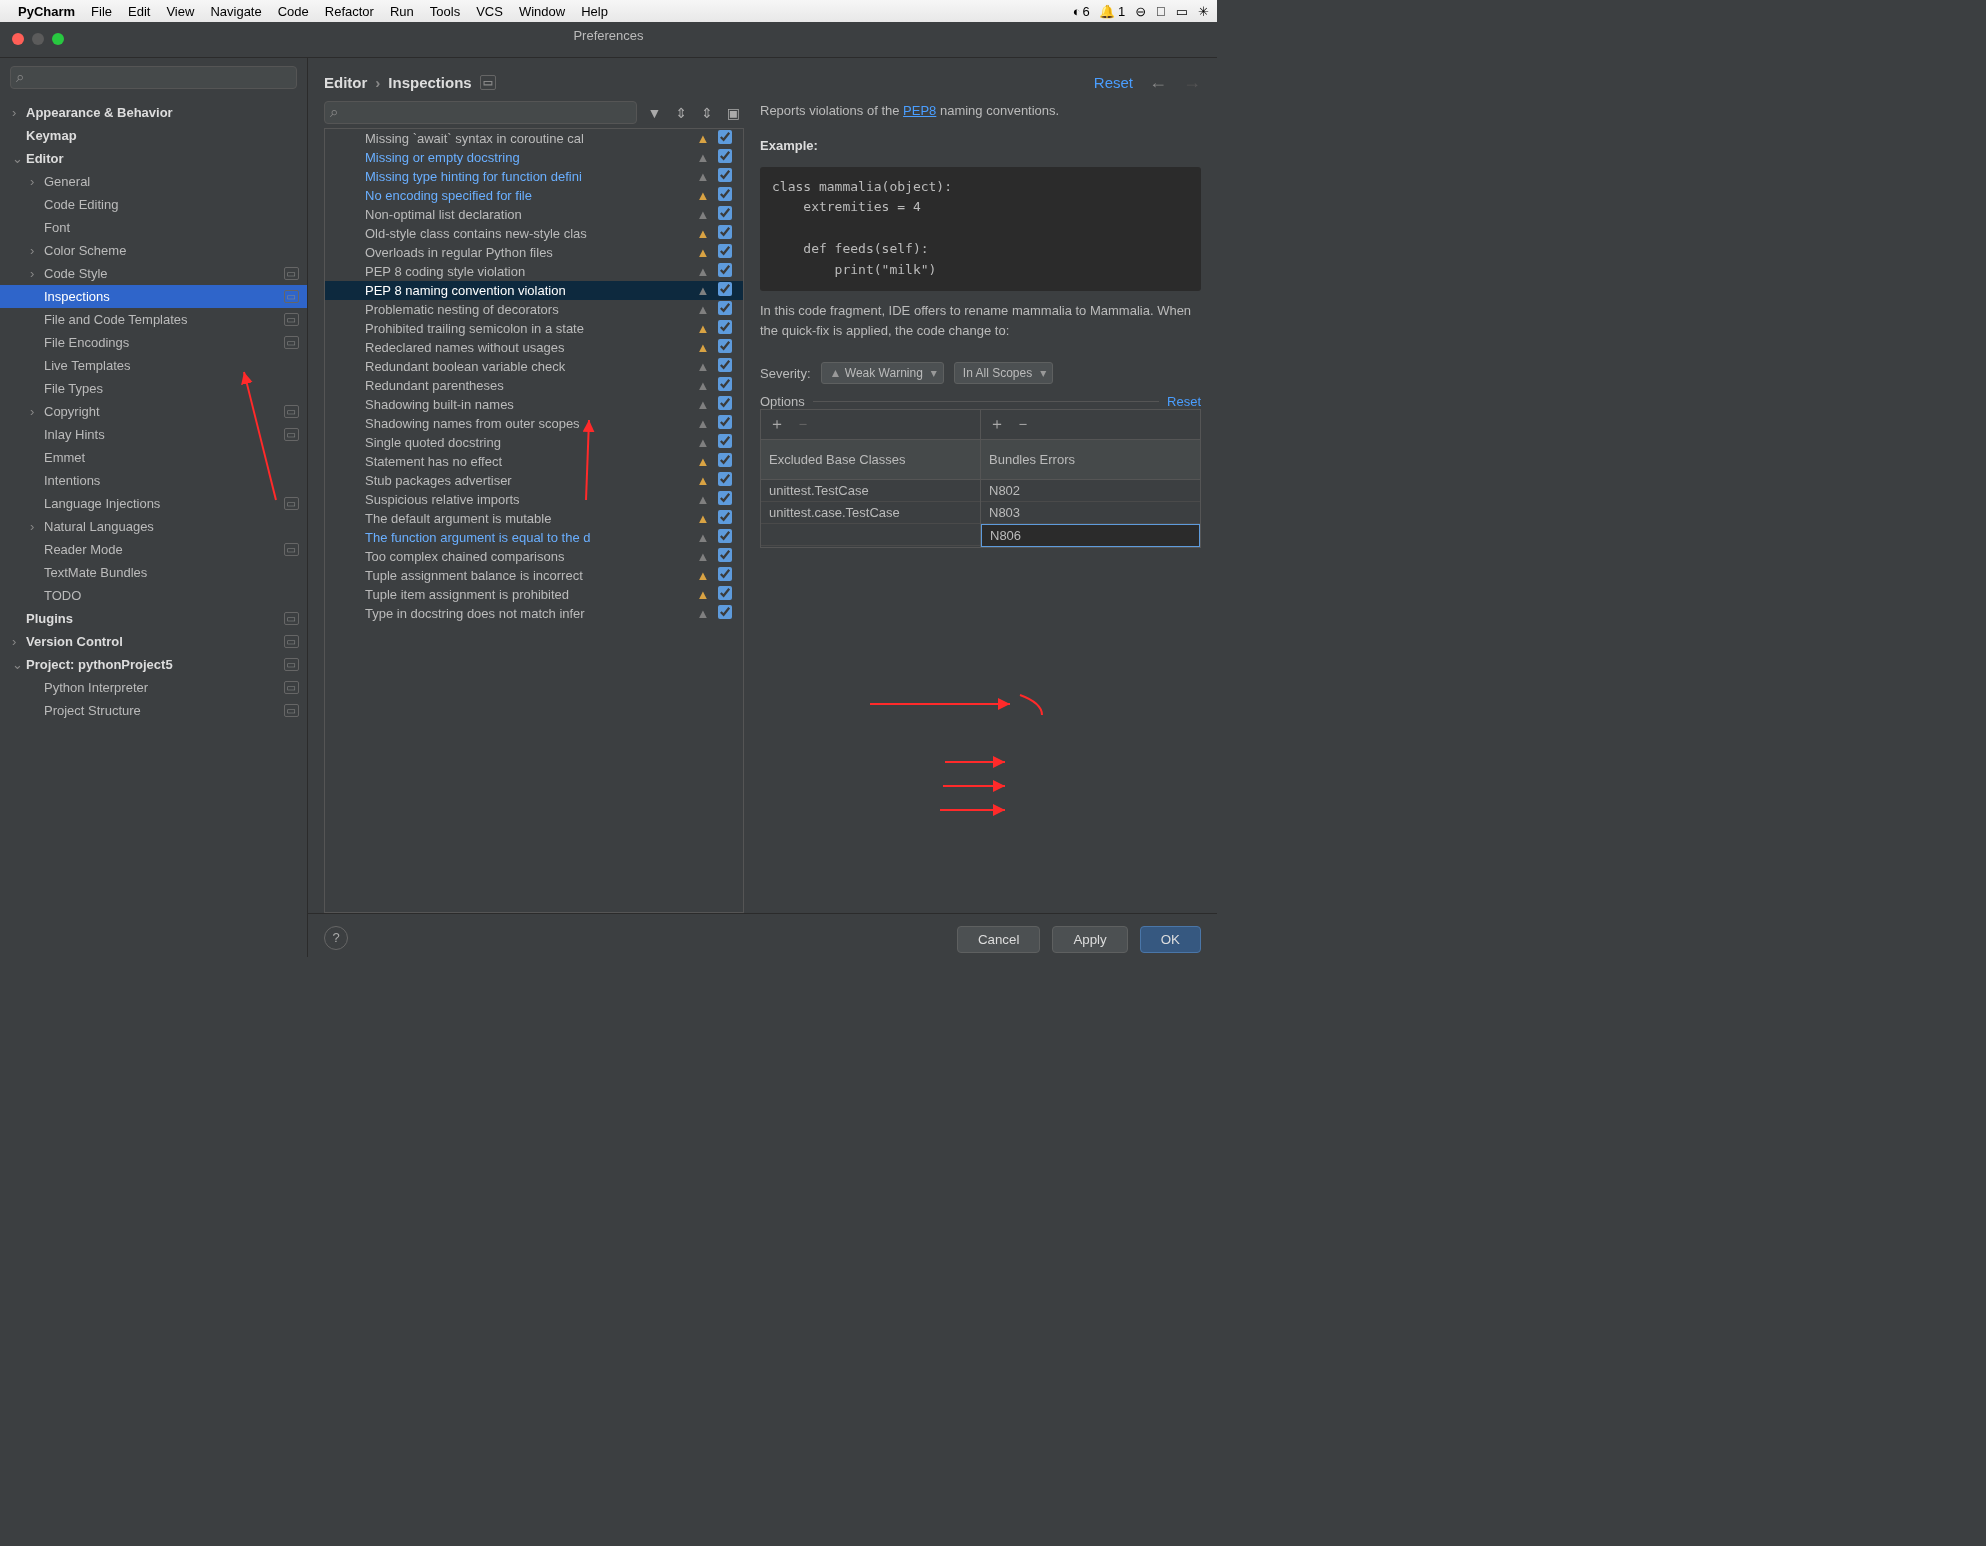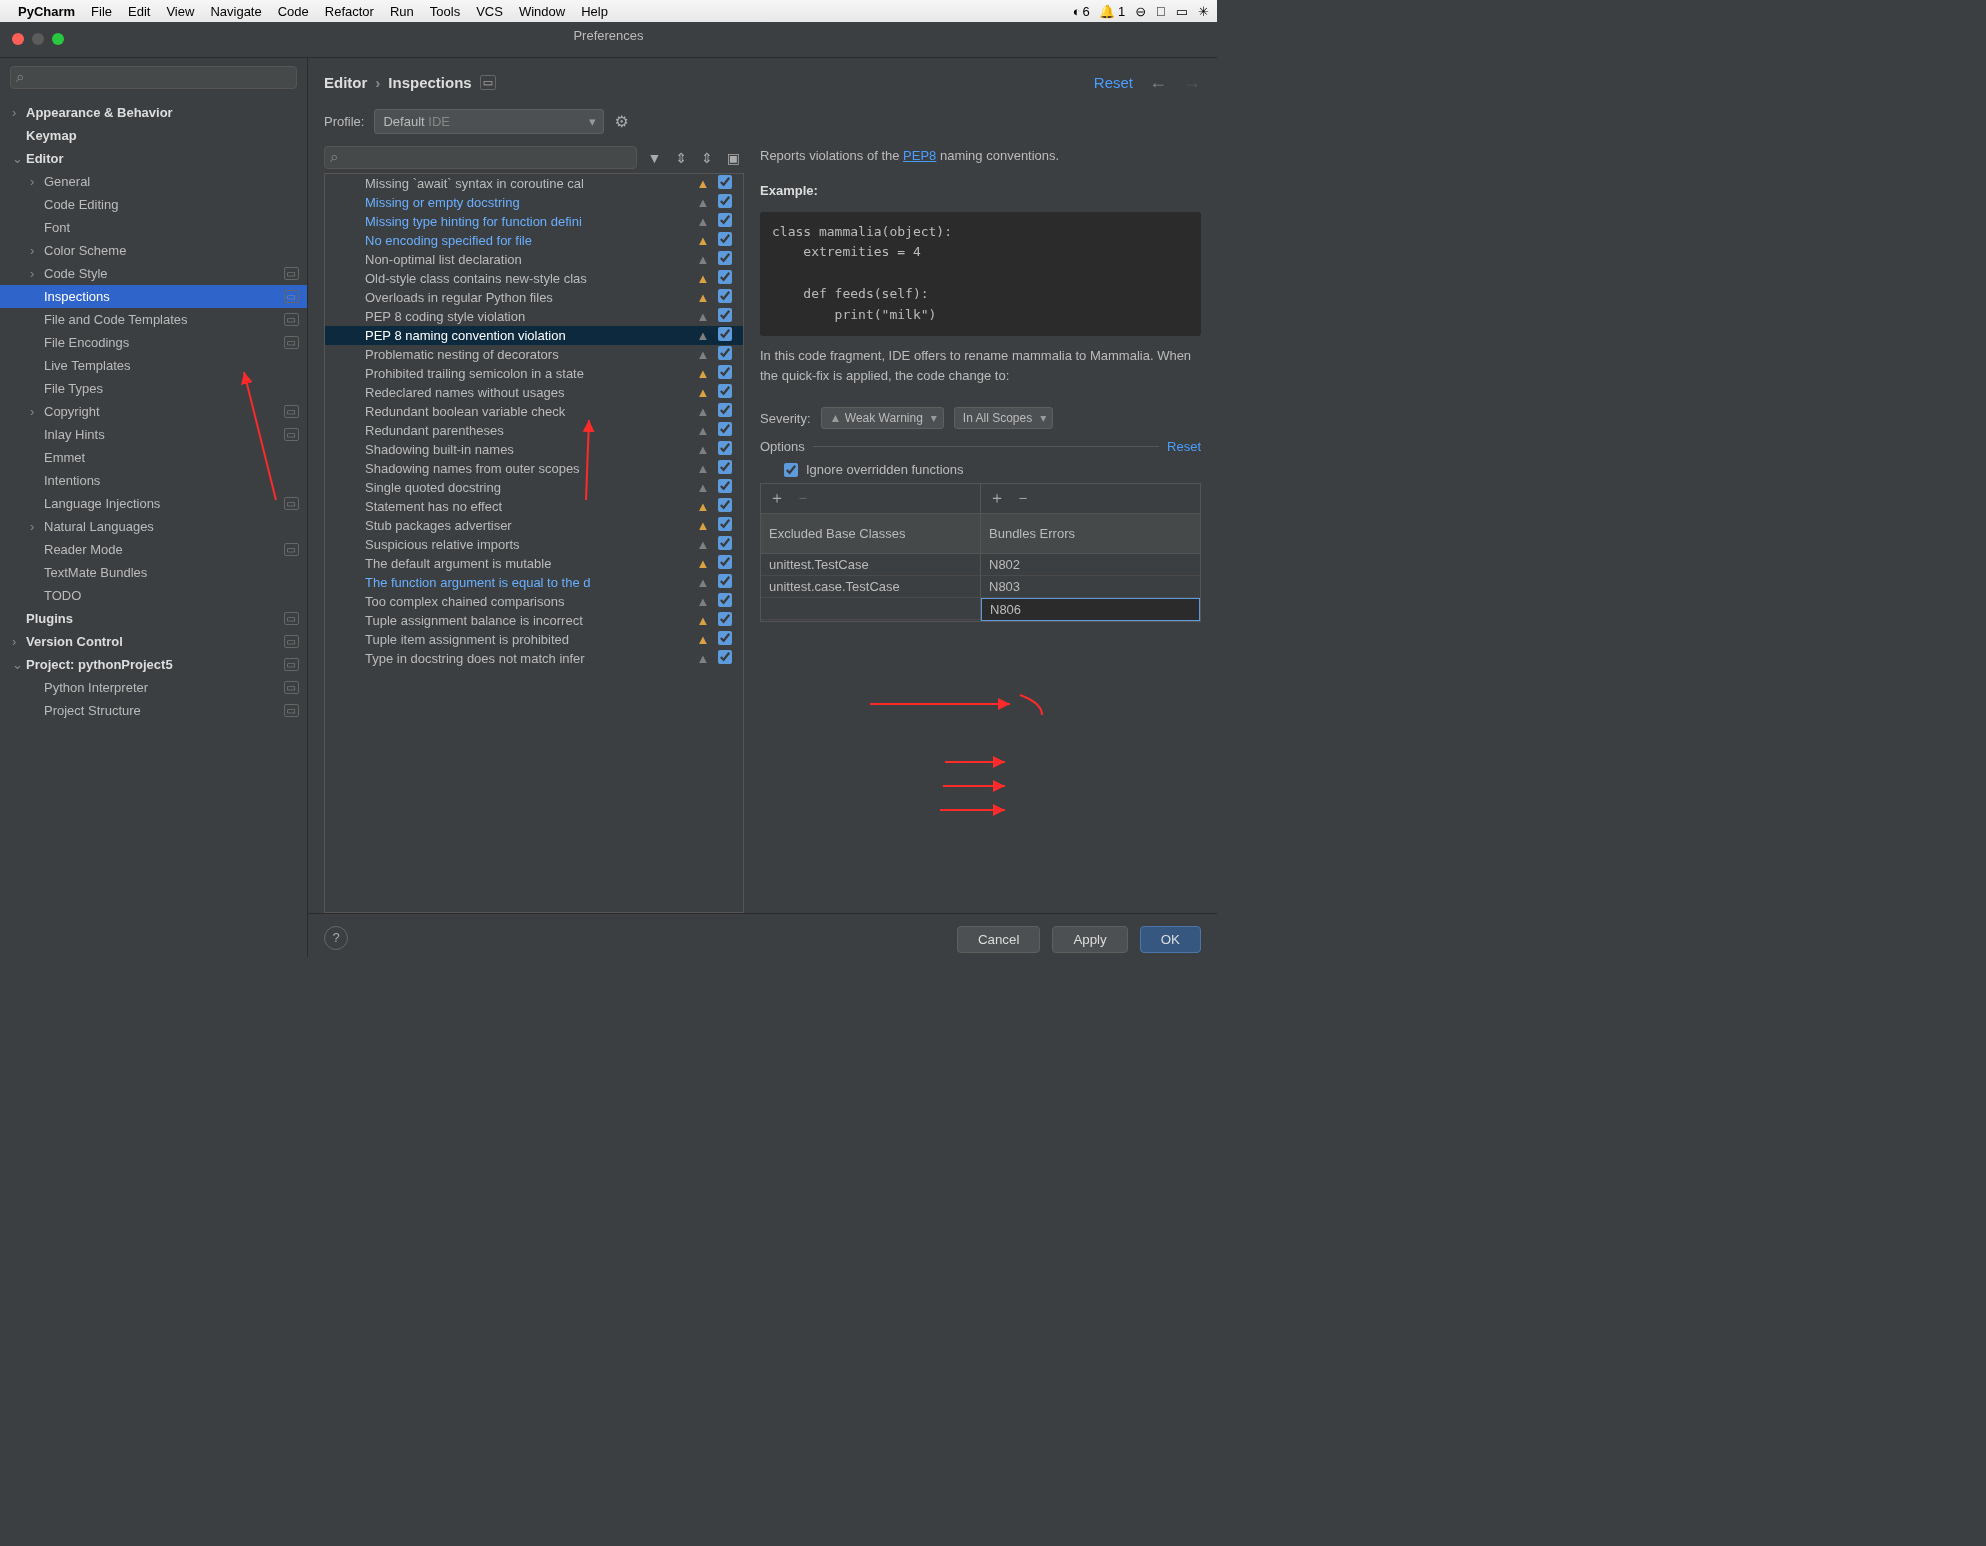--- a/index.html
+++ b/index.html
@@ -248,27 +248,20 @@
     <div class="crumbs">
       <span>Editor</span>
       <span class="sep">›</span>
       <span>Inspections</span>
       <span class="sep" style="font-size:11px;border:1px solid #666;padding:0 2px;border-radius:2px;color:#888">▭</span>
       <span class="reset">Reset</span>
       <span class="navbtn">←</span>
       <span class="navbtn" style="color:#555">→</span>
     </div>
 
-    <div class="profile-row">
-      <label>Profile:</label>
-      <div class="select">
-        <span>Default</span> <span class="dim">IDE</span>
-      </div>
-      <span class="gear">⚙</span>
-    </div>
 
     <div class="body">
       <div class="leftcol">
         <div class="filterbar">
           <div class="search"><input type="text" style=""></div>
           <span class="tb">▼</span>
           <span class="tb">⇕</span>
           <span class="tb">⇕</span>
           <span class="tb">▣</span>
         </div>
@@ -425,24 +418,20 @@
           </div>
           <div class="small-select">
             <span>In All Scopes</span>
           </div>
         </div>
 
         <div class="opts-head">
           <span>Options</span>
           <div class="line"></div>
           <span class="reset2">Reset</span>
-        </div>
-        <div class="opt-chk">
-          <input type="checkbox" checked="" style="">
-          <span>Ignore overridden functions</span>
         </div>
 
         <div class="tables">
           <div class="tcol">
             <div class="tools">
               <span>＋</span>
               <span style="color:#666">－</span>
             </div>
             <div class="th">Excluded Base Classes</div>
             <div class="td">unittest.TestCase</div>

